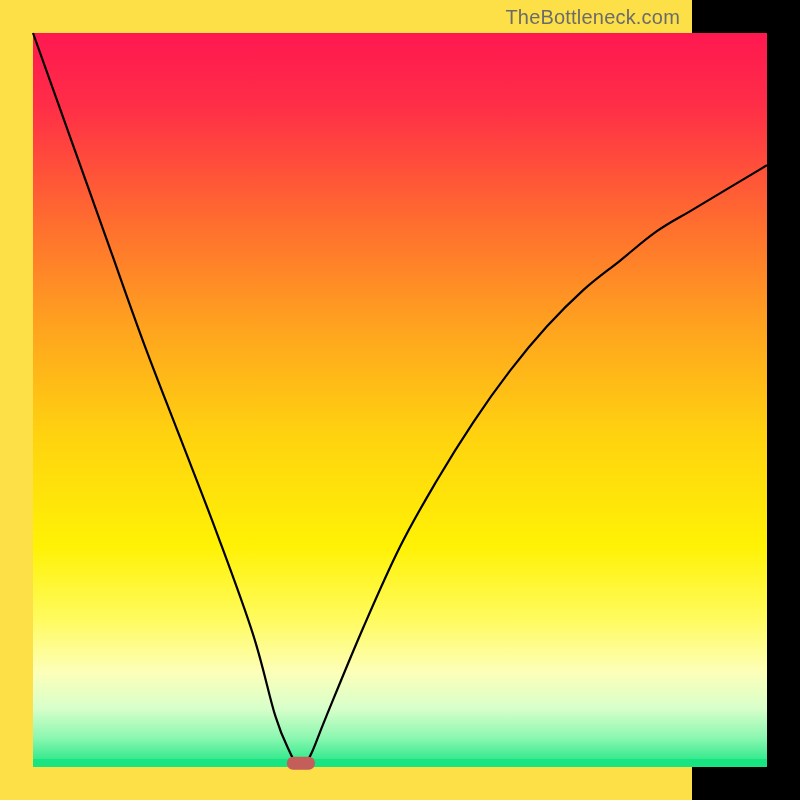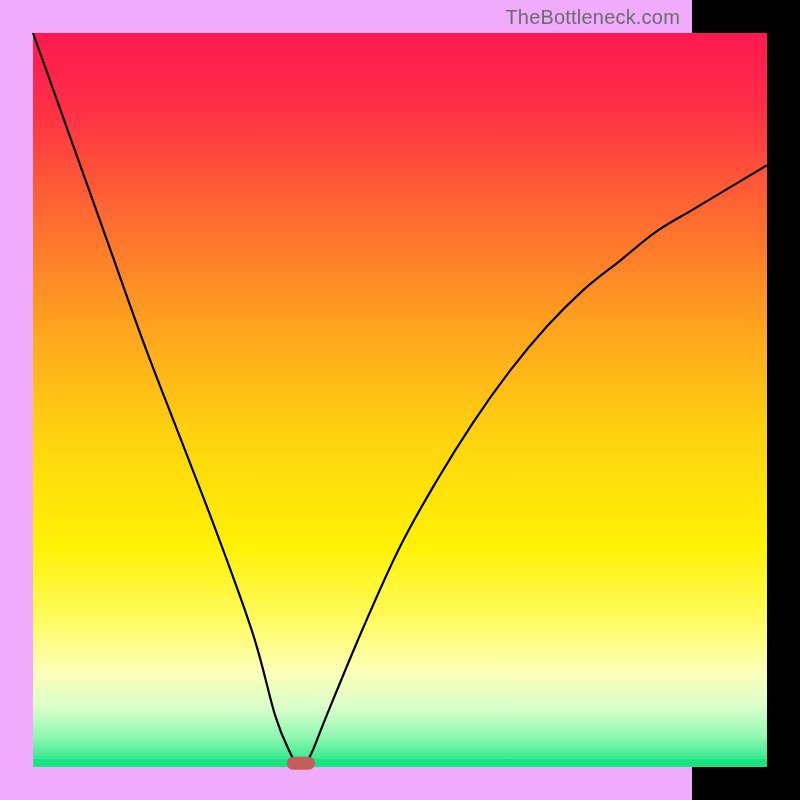--- a/index.html
+++ b/index.html
@@ -9,21 +9,21 @@
     height: 800px;
     overflow: hidden;
     background: #000;
     font-family: Arial, Helvetica, sans-serif;
   }
   .frame {
     position: absolute;
     top: 0; left: 0;
     width: 692px;
     height: 800px;
-    background: #f0abfc;
+    background: #fde047;
   }
   .watermark {
     position: absolute;
     top: 6px;
     right: 12px;
     color: #6b6b6b;
     font-size: 20px;
     font-weight: 400;
     letter-spacing: 0.2px;
     z-index: 10;

